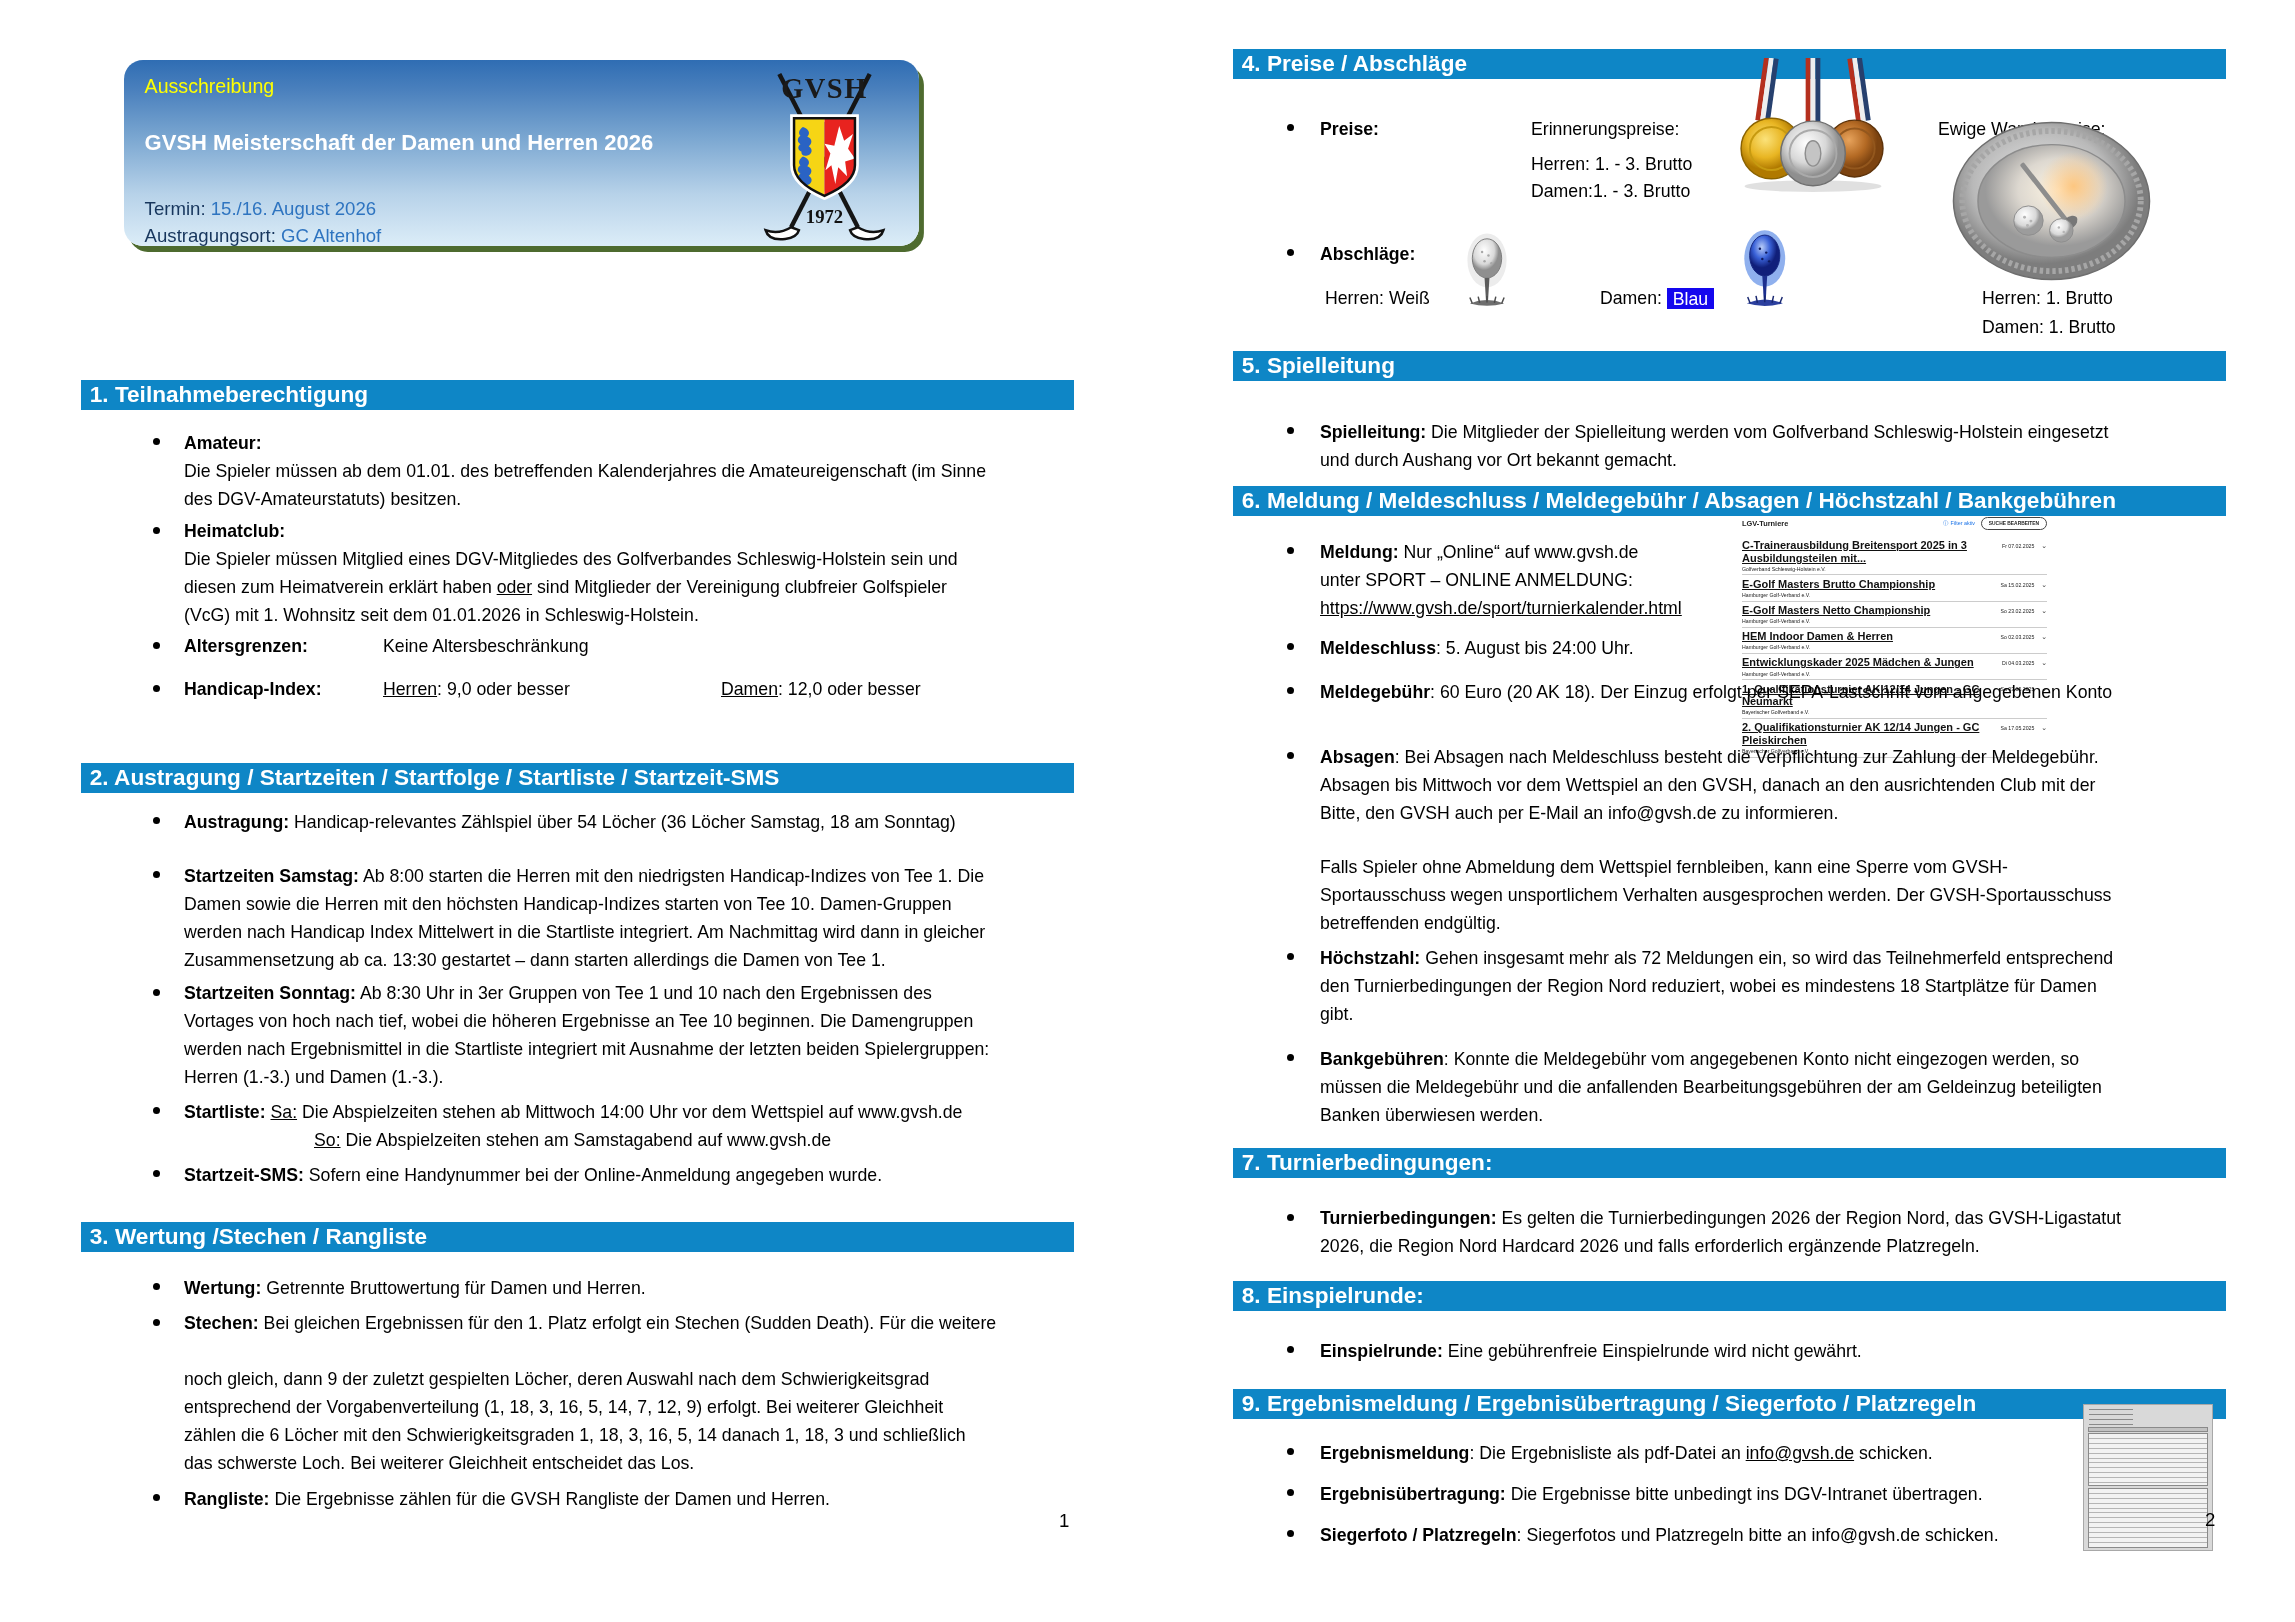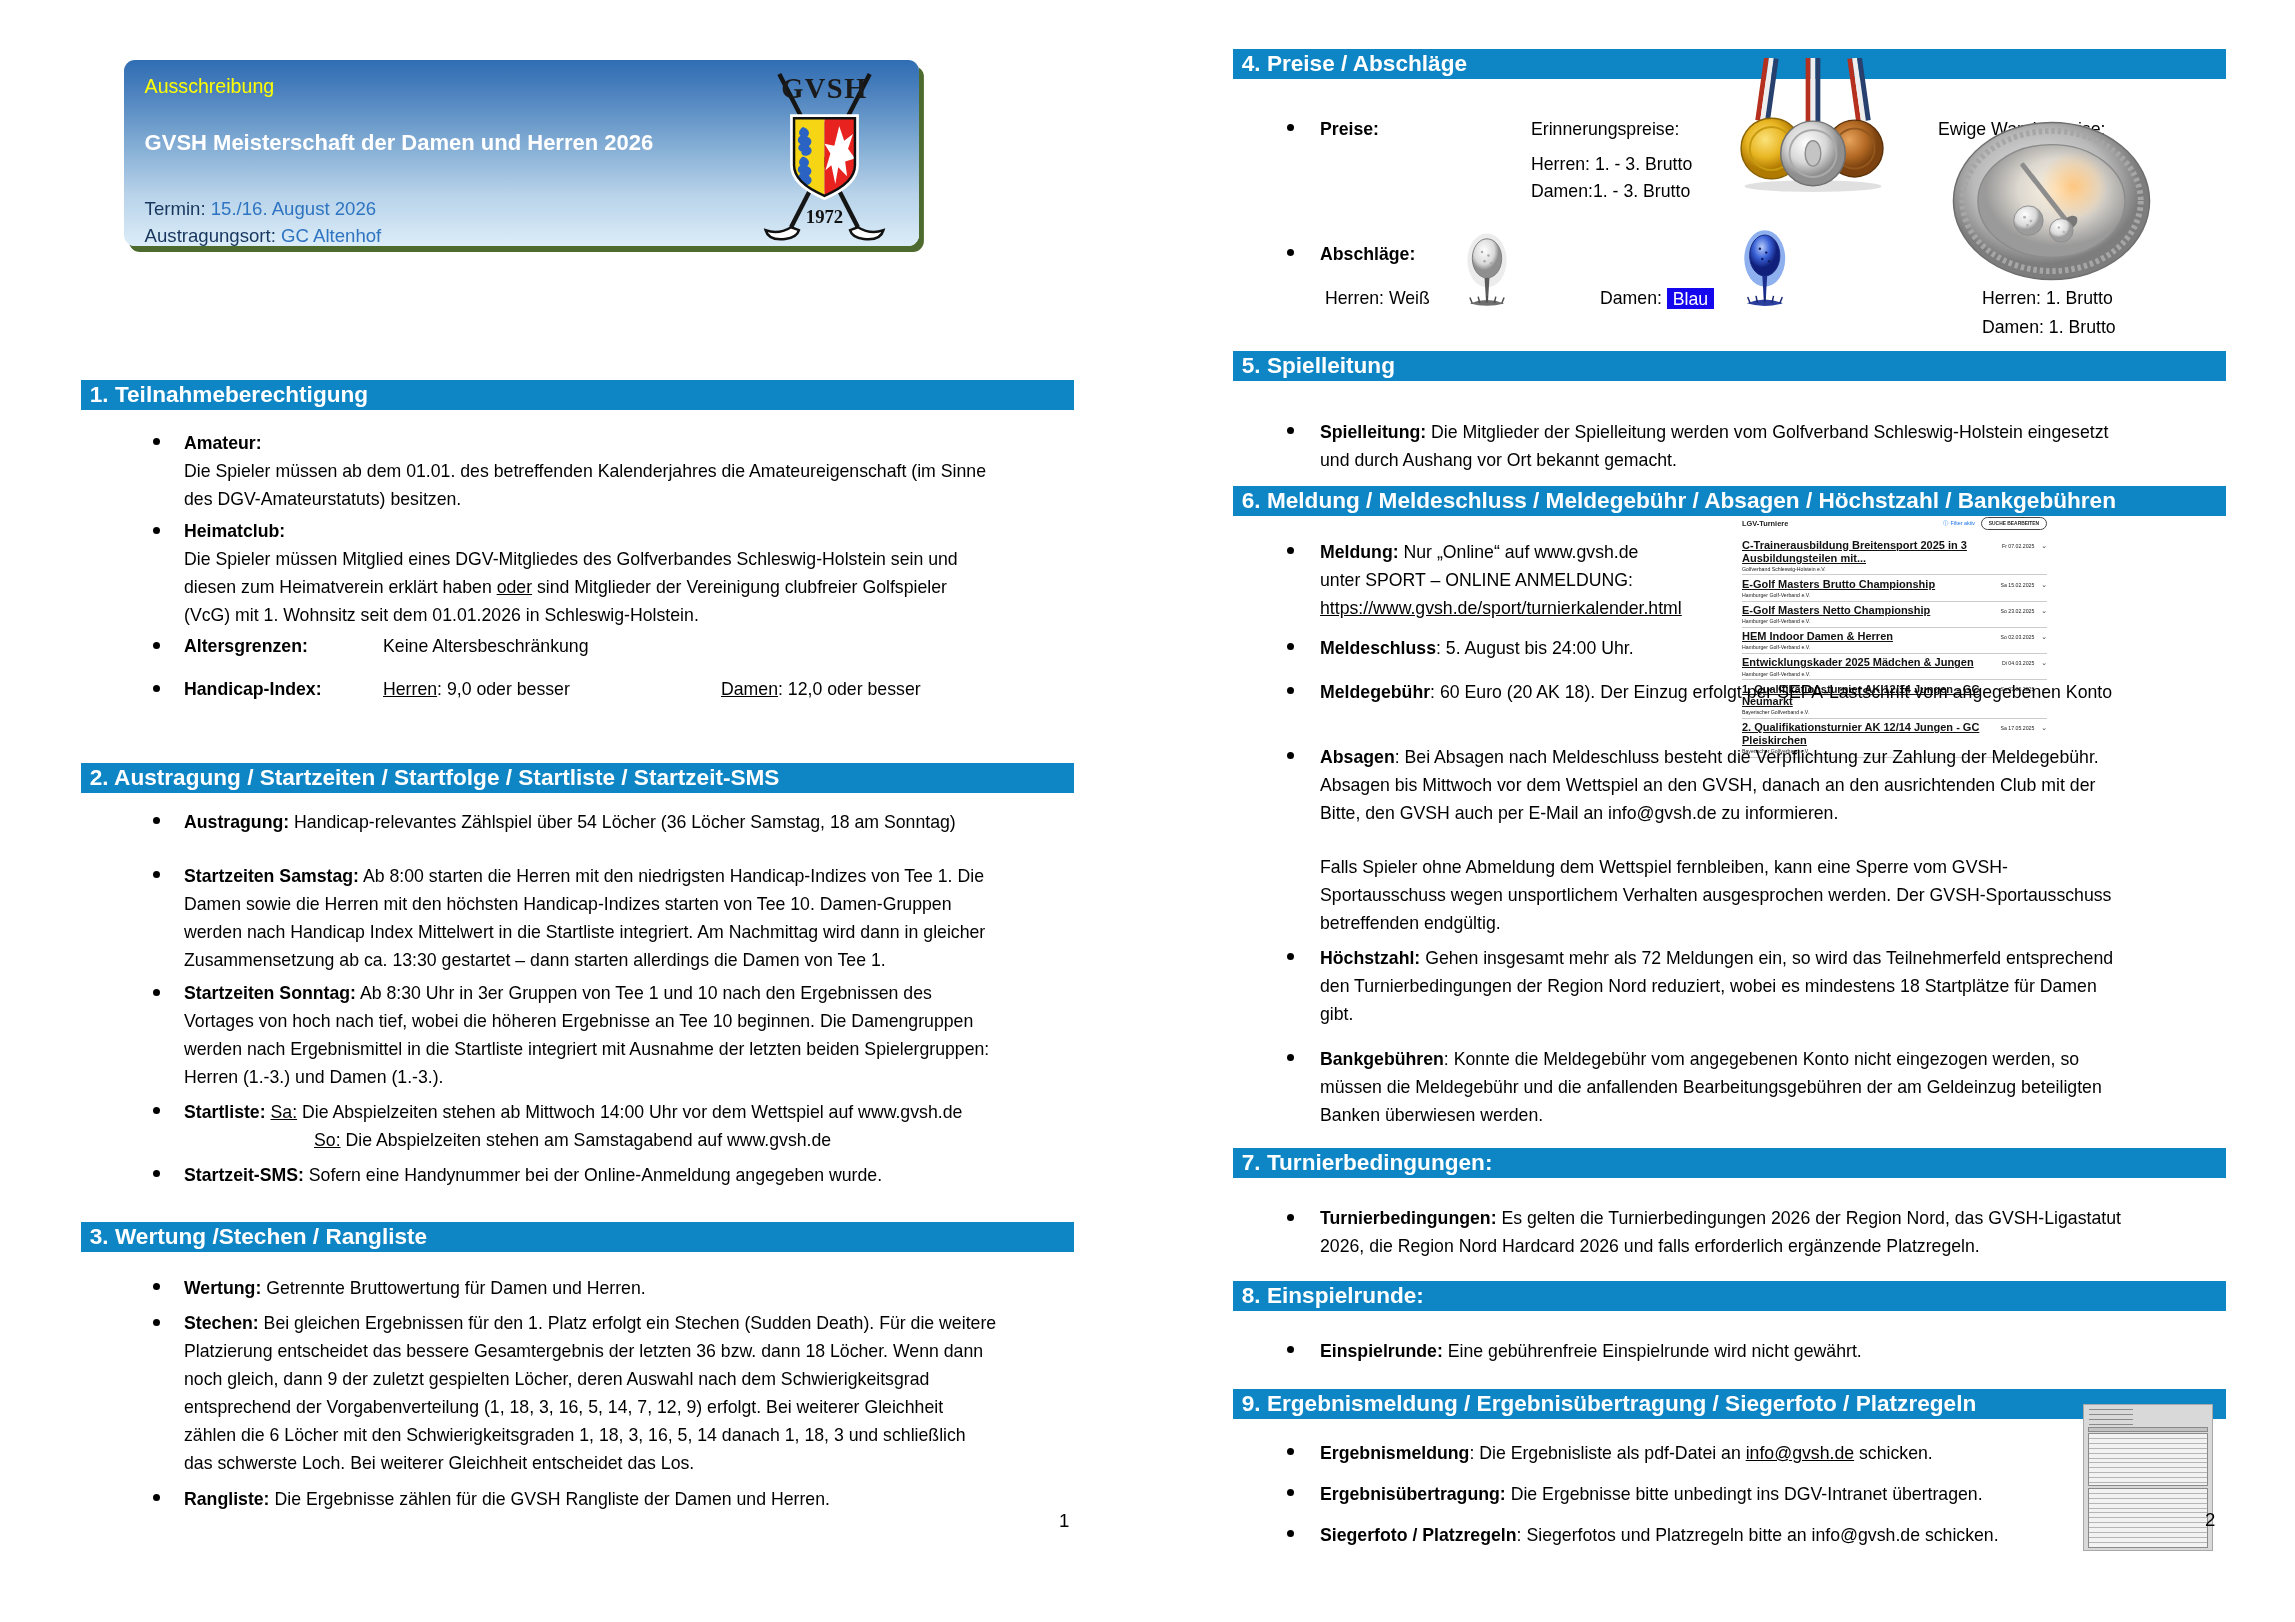--- a/index.html
+++ b/index.html
@@ -7,21 +7,21 @@
         font-family:"Liberation Sans",sans-serif;color:#000;overflow:hidden}
   .abs{position:absolute;white-space:nowrap}
   .t{font-size:17.7px;line-height:1.25}
   .sm{font-size:18.6px}
   .b{font-weight:700}
   .u{text-decoration:underline}
   .bar{position:absolute;width:993px;height:30px;background:#0e86c6;color:#fff;
        font-weight:700;font-size:22.6px;line-height:30px;padding-left:8.8px;box-sizing:border-box}
   .dot{position:absolute;width:7.4px;height:7.4px;border-radius:50%;background:#000}
   .hl{background:#1407ee;color:#fff;padding:0.5px 5.9px}
-  .hbox{position:absolute;left:124px;top:60px;width:795px;height:186px;border-radius:11px;
+  .hbox{position:absolute;left:124px;top:60px;width:795px;height:186px;border-radius:19px;
         background:linear-gradient(180deg,#2f6db3 0%,#4a80bd 16%,#7ba7d1 42%,#b7d2e9 72%,#dcedf8 100%);
         box-shadow:4.9px 5.9px 0 #4e6b2f}
   .navy{color:#17365d}
   .mblue{color:#2e74c0}
   .yellow{color:#ffff00}
   
   .cal{position:absolute;left:1742px;top:517px;width:305px;background:#fff}
   .calhead{display:flex;justify-content:space-between;align-items:center;margin-bottom:6.9px}
   .calname{font-size:7.4px;font-weight:700;color:#222}
   .calright{display:flex;align-items:center;gap:5.9px}
@@ -151,21 +151,20 @@
 
   <span class="dot" style="left:153px;top:1283px"></span>
   <div class="abs t" style="left:184px;top:1277px">
     <span class="b">Wertung:</span><span> Getrennte Bruttowertung für Damen und Herren.</span>
   </div>
 
   <span class="dot" style="left:153px;top:1319px"></span>
   <div class="abs t" style="left:184px;top:1312px">
     <span class="b">Stechen:</span><span> Bei gleichen Ergebnissen für den 1. Platz erfolgt ein Stechen (Sudden Death). Für die weitere</span>
   </div>
-  <div class="abs t" style="left:184px;top:1340px">Platzierung entscheidet das bessere Gesamtergebnis der letzten 36 bzw. dann 18 Löcher. Wenn dann</div>
   <div class="abs t" style="left:184px;top:1368px">noch gleich, dann 9 der zuletzt gespielten Löcher, deren Auswahl nach dem Schwierigkeitsgrad</div>
   <div class="abs t" style="left:184px;top:1396px">entsprechend der Vorgabenverteilung (1, 18, 3, 16, 5, 14, 7, 12, 9) erfolgt. Bei weiterer Gleichheit</div>
   <div class="abs t" style="left:184px;top:1424px">zählen die 6 Löcher mit den Schwierigkeitsgraden 1, 18, 3, 16, 5, 14 danach 1, 18, 3 und schließlich</div>
   <div class="abs t" style="left:184px;top:1452px">das schwerste Loch. Bei weiterer Gleichheit entscheidet das Los.</div>
 
   <span class="dot" style="left:153px;top:1494px"></span>
   <div class="abs t" style="left:184px;top:1488px">
     <span class="b">Rangliste:</span><span> Die Ergebnisse zählen für die GVSH Rangliste der Damen und Herren.</span>
   </div>
 

